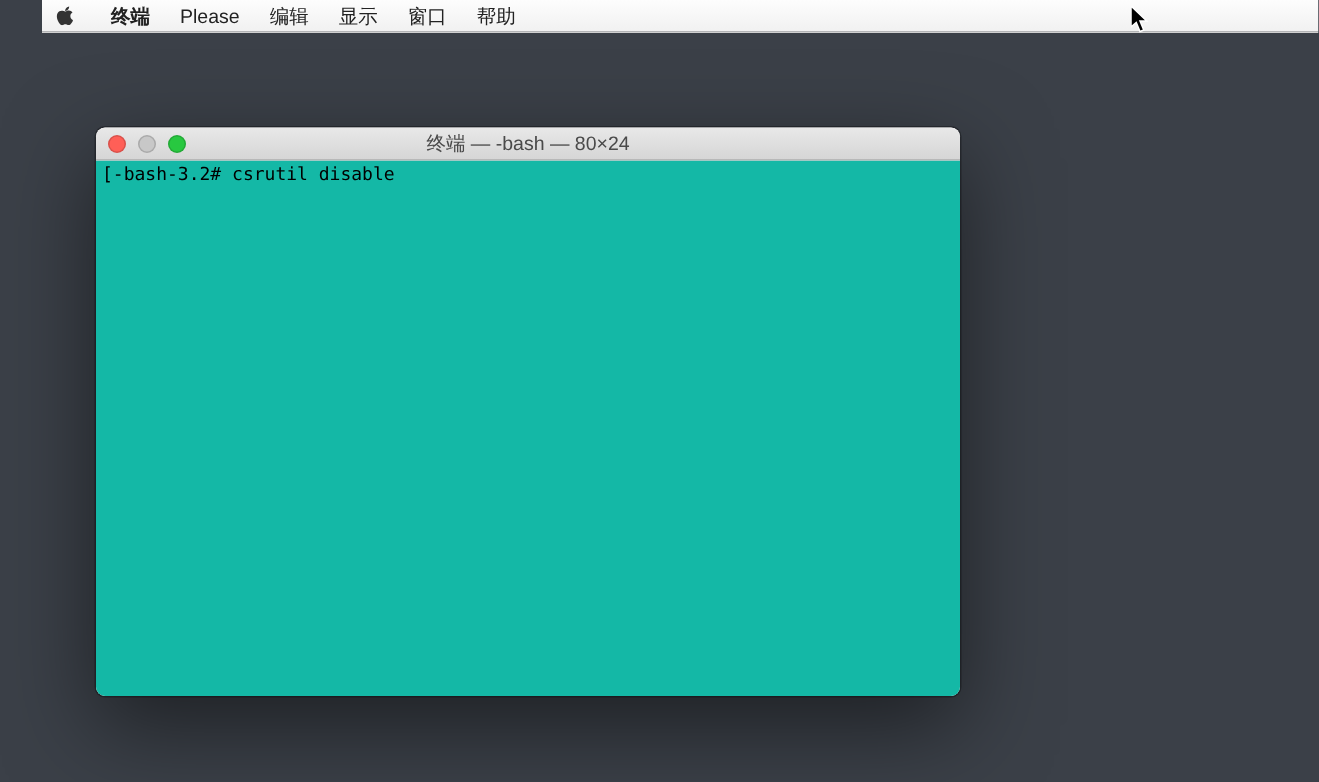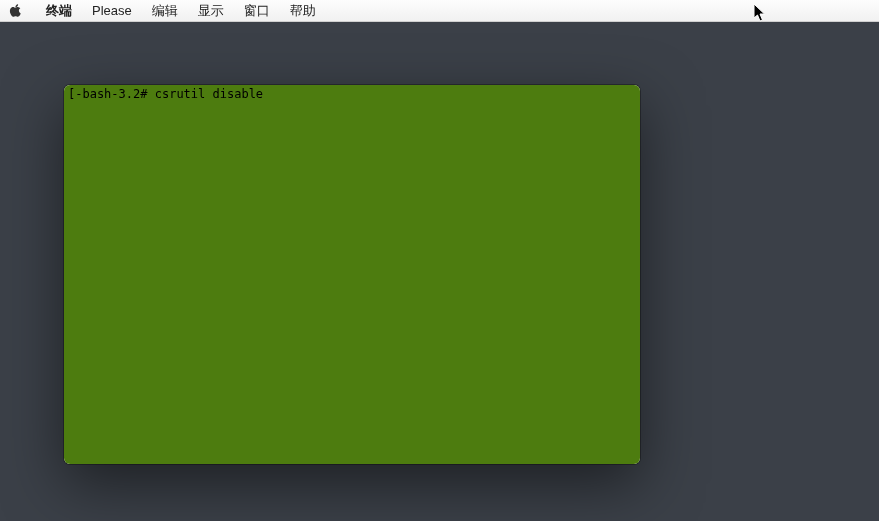--- a/index.html
+++ b/index.html
@@ -13,20 +13,21 @@
     }
     .menubar {
       height: 22px;
       background: linear-gradient(#fdfdfd, #f1f1f1);
       border-bottom: 1px solid #d0d0d0;
       display: flex;
       align-items: center;
       padding: 0 8px;
       font-size: 13px;
       color: #222;
+      margin-left: 28px;
     }
     .menubar .apple-logo {
       width: 14px;
       height: 14px;
       margin-right: 14px;
       display: flex;
       align-items: center;
       justify-content: center;
     }
     .menubar .apple-logo svg { width: 13px; height: 13px; fill: #333; }
@@ -91,21 +92,21 @@
     .traffic-light.minimize { background: #c8c8c8; }
     .traffic-light.zoom { background: #28c840; }
     .title-text {
       flex: 1;
       text-align: center;
       font-size: 13px;
       color: #4a4a4a;
     }
     .terminal-body {
       flex: 1;
-      background: #4d7c0f;
+      background: #14b8a6;
       padding: 2px 4px;
       font-family: "Menlo", "Monaco", "Consolas", monospace;
       font-size: 12px;
       line-height: 1.25;
       color: #000;
       white-space: pre-wrap;
       word-break: break-all;
       overflow: hidden;
     }
     .term-line { display: block; }
@@ -136,15 +137,23 @@
 </div>
 
 <div class="cursor-pointer">
   <svg viewBox="0 0 14 18">
       <path d="M0 0 L0 14 L3.5 11 L6 17 L8.5 16 L6 10 L10.5 10 Z" fill="#000" stroke="#fff" stroke-width="1"></path>
     </svg>
 </div>
 
 <div class="desktop">
   <div class="terminal-window">
+    <div class="titlebar">
+      <div class="traffic-lights">
+        <div class="traffic-light close"></div>
+        <div class="traffic-light minimize"></div>
+        <div class="traffic-light zoom"></div>
+      </div>
+      <div class="title-text">终端 — -bash — 80×24</div>
+    </div>
     <div class="terminal-body"><span class="term-line"><span>[-bash-3.2#</span><span> csrutil disable</span></span></div>
   </div>
 </div>
 
 </body></html>

